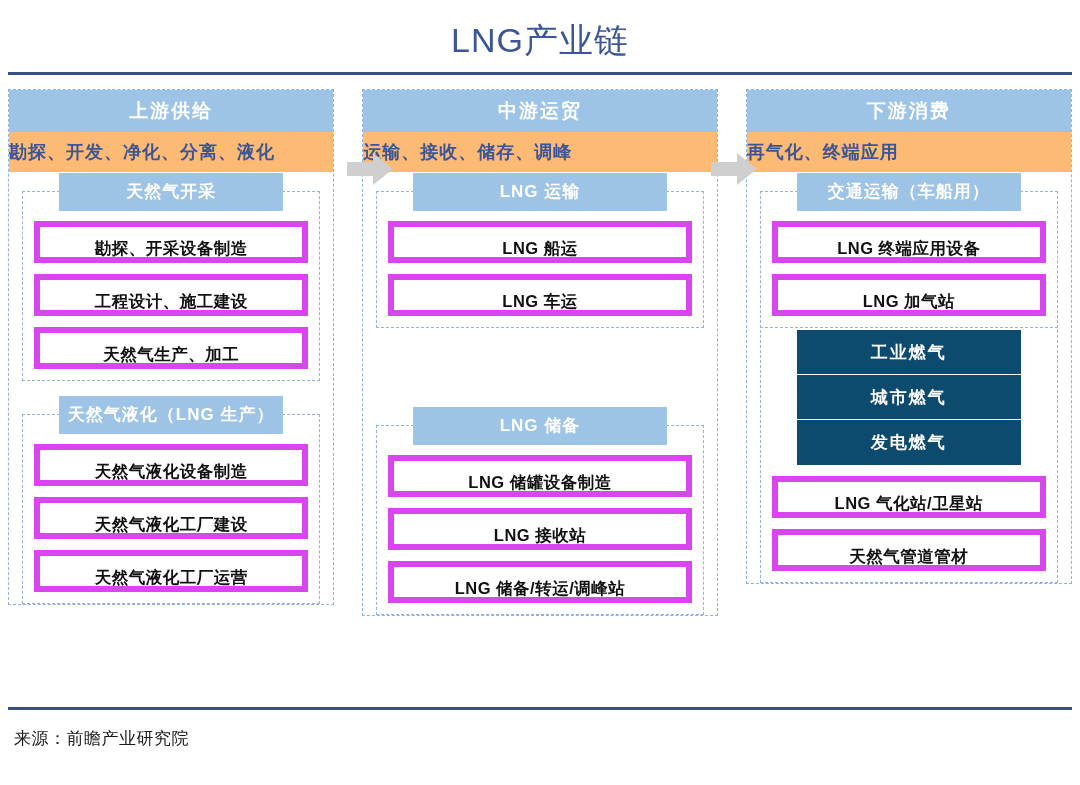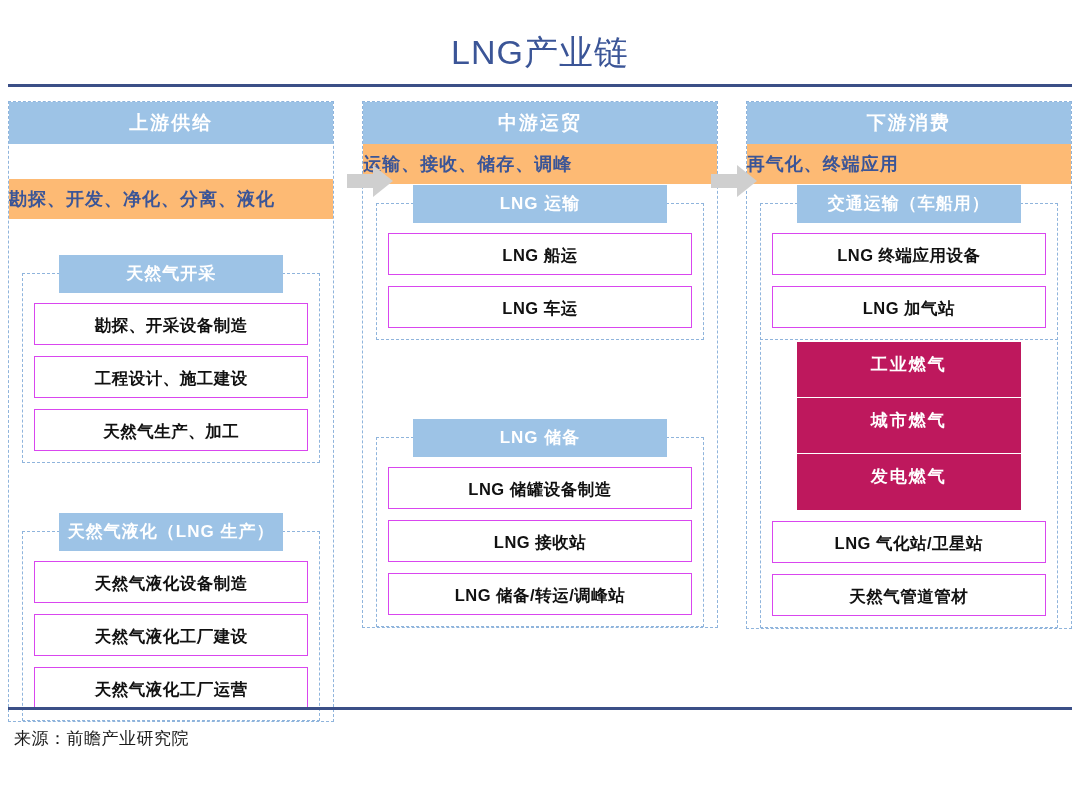--- a/index.html
+++ b/index.html
@@ -15,21 +15,21 @@
     position: relative;
   }
 
   
   .title {
     text-align: center;
     color: #3b5597;
     font-size: 34px;
     font-weight: 500;
     letter-spacing: 1px;
-    padding-top: 32px;
+    padding-top: 20px;
     line-height: 1.2;
   }
   .rule-top {
     height: 3px;
     background: #3b4f87;
     margin: 11px 8px 0 8px;
   }
 
   
   .chain {
@@ -40,21 +40,21 @@
     align-items: flex-start;
   }
 
   .column {
     position: relative;
     border: 1px dashed #8fb4dc;
     box-sizing: border-box;
     display: flex;
     flex-direction: column;
   }
-  .col-up    { width: 336px; gap: 35px; }
+  .col-up    { width: 336px; }
   .col-mid   { width: 366px; margin-left: 28px; }
   .col-down  { width: 336px; margin-left: 28px; }
 
   .col-header {
     background: #9dc3e6;
     color: #ffffff;
     font-size: 19px;
     font-weight: bold;
     text-align: center;
     line-height: 42px;
@@ -90,47 +90,47 @@
     text-align: center;
     line-height: 38px;
     height: 38px;
     letter-spacing: 1px;
     margin: -19px 25px 10px 25px;
     position: relative;
     z-index: 2;
   }
 
   .item {
-    border: 1px solid #d946ef;
+    border: 6px solid #d946ef;
     background: #ffffff;
     color: #111111;
     font-size: 16.5px;
     font-weight: bold;
     text-align: center;
     line-height: 42px;
     height: 42px;
     box-sizing: border-box;
     letter-spacing: 0.5px;
   }
   .item + .item { margin-top: 11px; }
 
   
   .stack {
     margin: 10px 25px 0 25px;
     position: relative;
     z-index: 2;
   }
   .stack-item {
-    background: #be185d;
+    background: #0c4a6e;
     color: #ffffff;
     font-size: 17px;
     font-weight: bold;
     text-align: center;
     line-height: 45px;
-    height: 56px;
+    height: 45px;
     letter-spacing: 2px;
     border-bottom: 1.5px solid #ffffff;
     box-sizing: border-box;
   }
   .stack-item:last-child { border-bottom: none; }
 
   
   .arrow {
     position: absolute;
     top: 63px;

